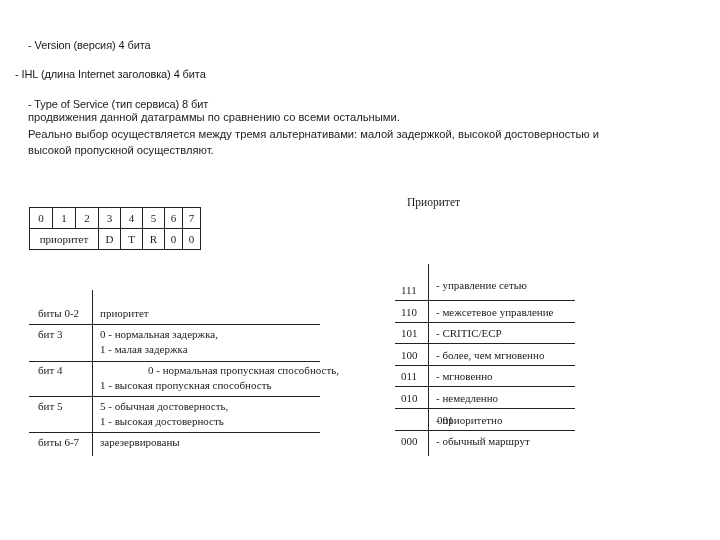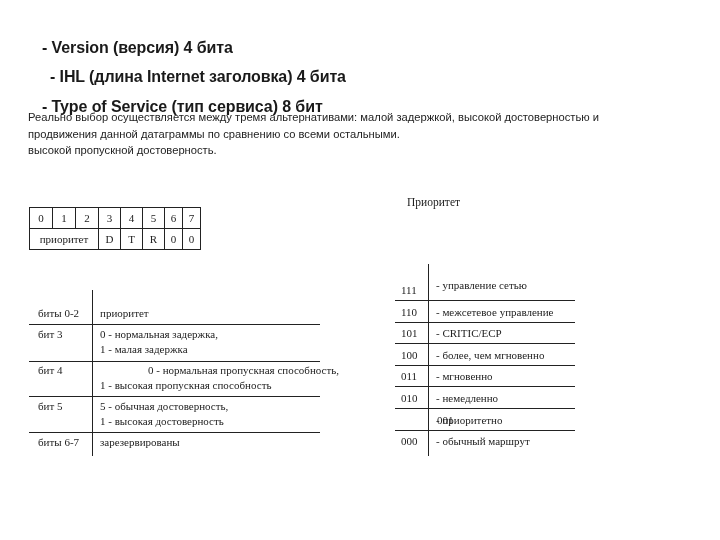--- a/index.html
+++ b/index.html
@@ -3,45 +3,45 @@
 <meta charset="utf-8">
 <style>
   html, body { margin: 0; padding: 0; }
   body {
     width: 720px; height: 540px; background: #ffffff; position: relative; overflow: hidden;
     color: #1a1a1a;
   }
   .sans { font-family: "Liberation Sans", "DejaVu Sans", sans-serif; }
   .abs { position: absolute; white-space: nowrap; }
 
-  .heading { font-size: 16px; font-weight: bold; letter-spacing: -0.1px; margin-left: 14px; }
+  .heading { font-size: 11px; font-weight: normal; letter-spacing: -0.1px; }
   .para { font-size: 11.2px; line-height: 16.5px; color: #222; }
 
   
   .bits { position: absolute; left: 29px; top: 207px; border-collapse: collapse; }
   .bits td {
     border: 1px solid #222; height: 20px; padding: 0; text-align: center;
     font-family: "Liberation Serif", "DejaVu Serif", serif; font-size: 11px; color: #222;
   }
 
   .serif-sm { font-family: "Liberation Serif", "DejaVu Serif", serif; font-size: 11px; color: #222; }
   .hline { position: absolute; height: 1px; background: #222; }
   .vline { position: absolute; width: 1px; background: #222; }
 </style>
 </head>
 <body>
 
 <div class="abs sans heading" style="left:28px; top:39px;">- Version (версия) 4 бита</div>
-<div class="abs sans heading" style="left:36px; top:68px;">- IHL (длина Internet заголовка) 4 бита</div>
+<div class="abs sans heading" style="left:15px; top:68px;">- IHL (длина Internet заголовка) 4 бита</div>
 <div class="abs sans heading" style="left:28px; top:98px;text-align:center;">- Type of Service (тип сервиса) 8 бит</div>
 
 <div class="abs sans para" style="left:28px; top:109px;">
+  <div>продвижения данной датаграммы по сравнению со всеми остальными.</div>
   <div>Реально выбор осуществляется между тремя альтернативами: малой задержкой, высокой достоверностью и</div>
-  <div>продвижения данной датаграммы по сравнению со всеми остальными.</div>
-  <div>высокой пропускной достоверность.</div>
+  <div>высокой пропускной осуществляют.</div>
 </div>
 
 <table class="bits">
   <tbody>
       <tr>
     <td style="width:22px">0</td>
     <td style="width:22px">1</td>
     <td style="width:22px">2</td>
     <td style="width:21px">3</td>
     <td style="width:21px">4</td>

